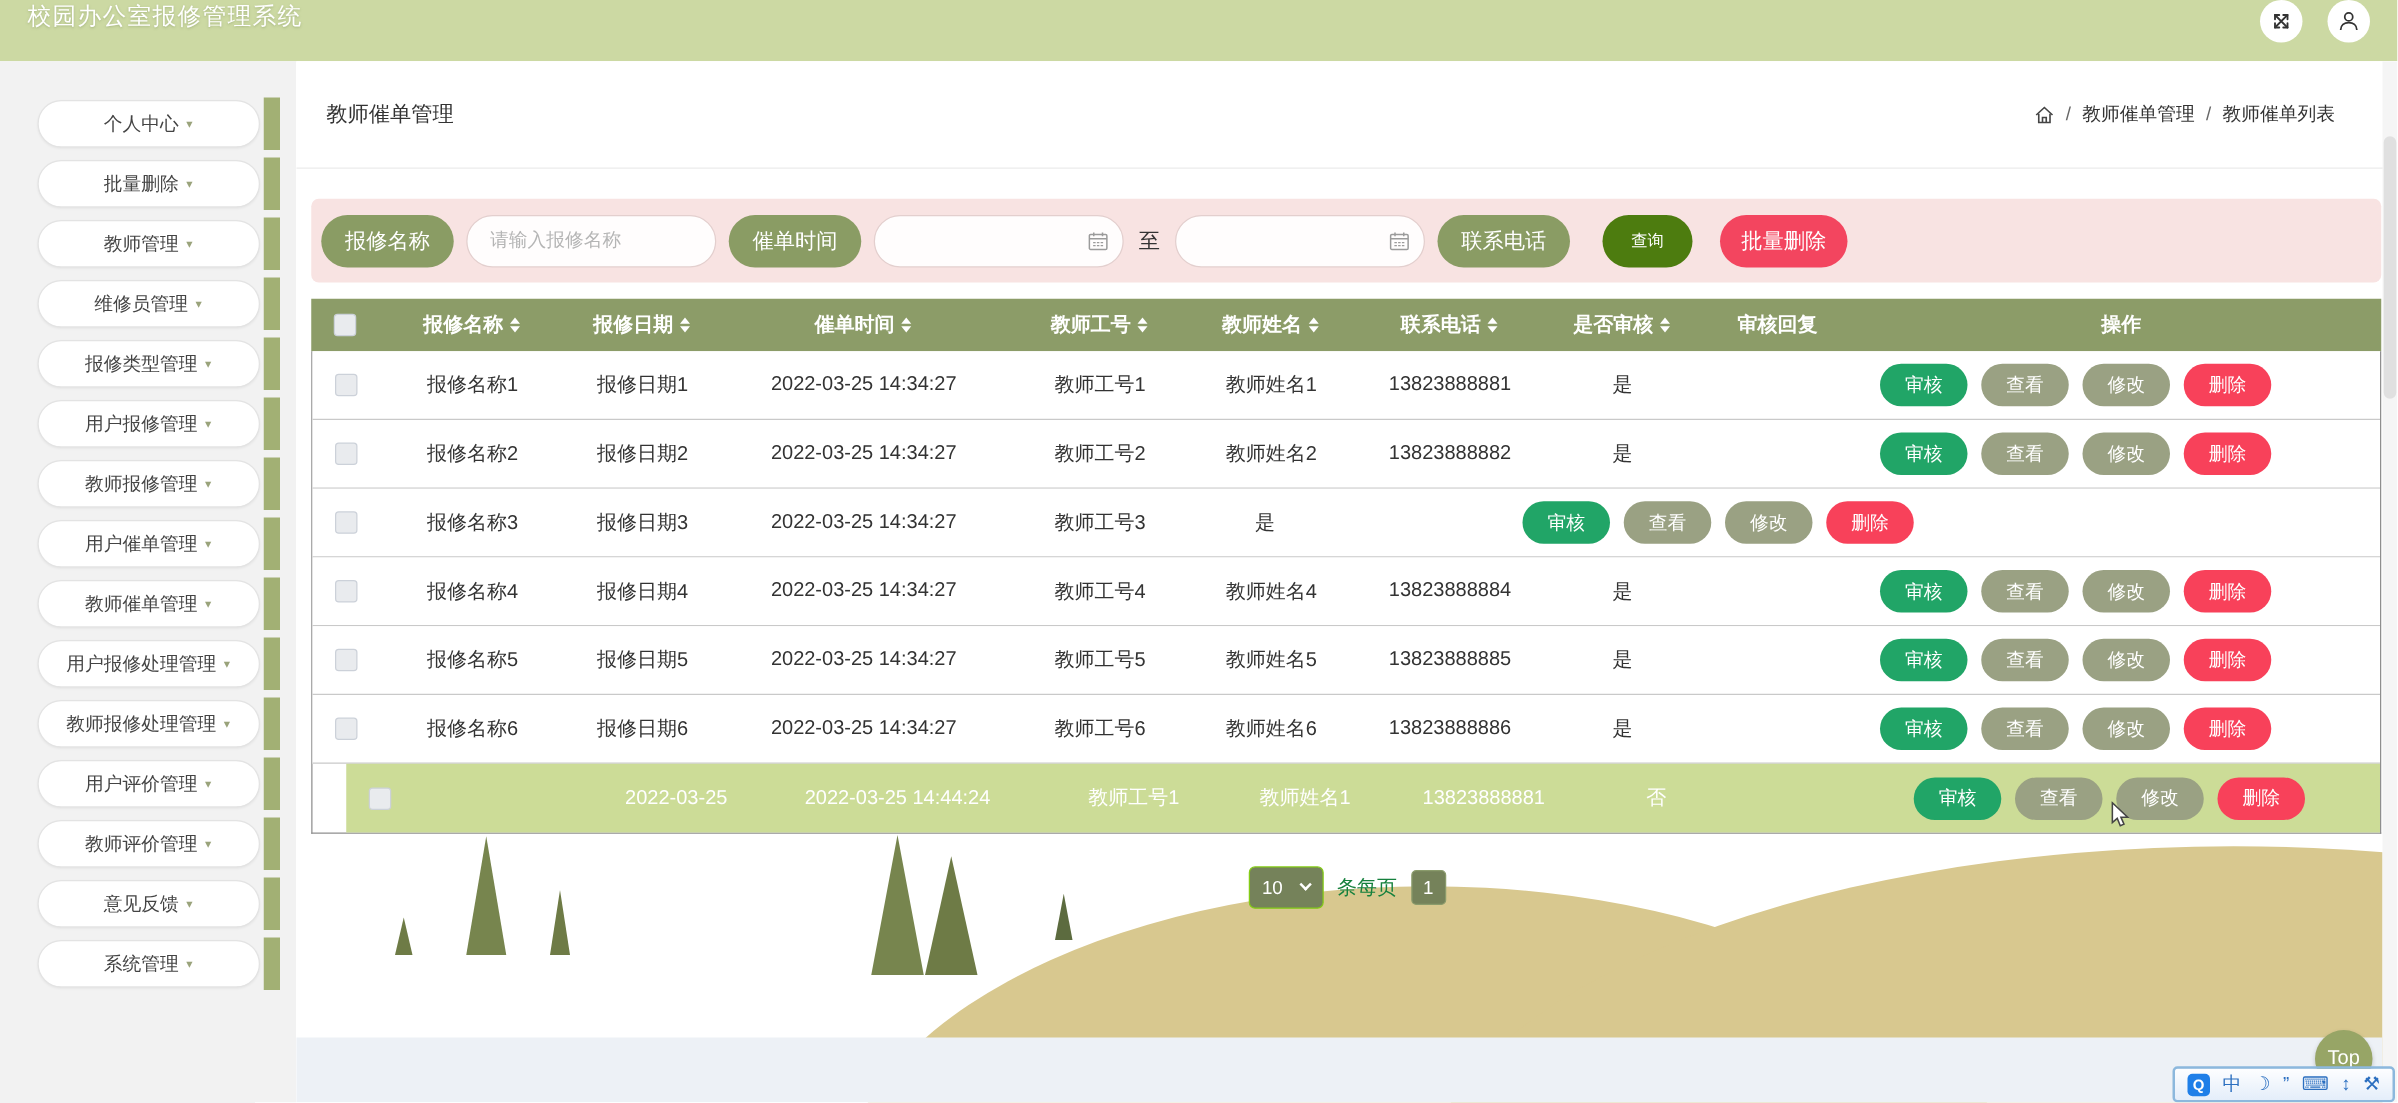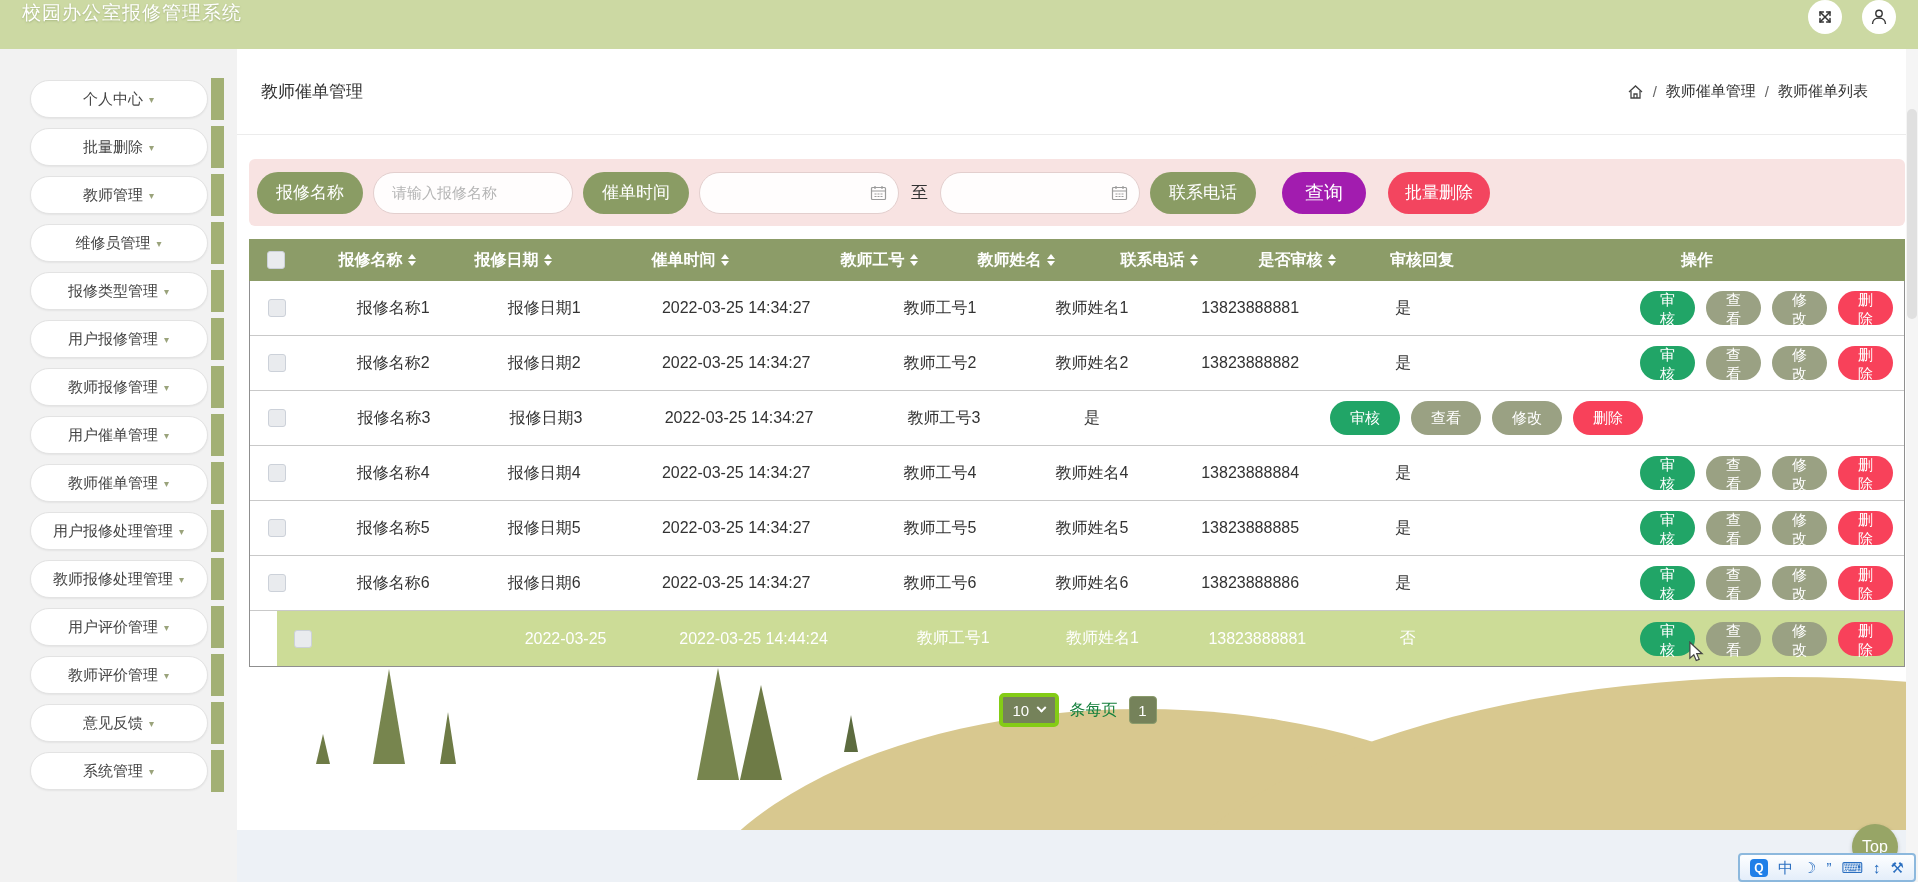--- a/index.html
+++ b/index.html
@@ -54,37 +54,37 @@
   .f-input {
     height:42px; border-radius:21px; border:1px solid #e3cfce; padding:0 18px; font-size:15px;
     color:#333; width:200px; outline:none; background:#fffdfd;
   }
   .f-input::placeholder { color:#b5b5b5; }
   .date-wrap { position:relative; }
   .date-wrap .f-input { width:200px; padding-right:36px; }
   .date-wrap svg { position:absolute; right:12px; top:13px; }
   .to { font-size:17px; color:#333; margin:0 2px; }
   .btn-query {
-    height:42px; padding:0 23px; border:none; border-radius:21px; background:#a21caf;
-    color:#fff; font-size:19px; margin-left:16px; cursor:pointer;
+    height:42px; padding:0 23px; border:none; border-radius:21px; background:#4d7c0f;
+    color:#fff; font-size:13px; margin-left:16px; cursor:pointer;
   }
   .btn-batch {
     height:42px; padding:0 17px; border:none; border-radius:21px; background:#f3455f;
     color:#fff; font-size:17px; margin-left:12px; cursor:pointer;
   }
   
   .table { position:relative; z-index:2; margin:13px 13px 0 12px; }
   .thead {
     display:flex; height:42px; background:#8c9c68; align-items:center; color:#fff;
     font-weight:bold; font-size:16px;
   }
   .tbody { border:1px solid #8f8f8f; border-top:none; }
   .trow {
     display:flex; height:55px; align-items:flex-start; background:#fff;
-    border-bottom:1px solid #c9c9c9; font-size:16px; color:#333;gap:16px;
+    border-bottom:1px solid #c9c9c9; font-size:16px; color:#333;
   }
   .trow:last-child { border-bottom:none; }
   .trow.hl { background:#ccdc97; color:#fff;margin-left:27px; }
   .cell { display:flex; align-items:center; justify-content:center; height:100%; }
   .c0{width:54px} .c1{width:148px} .c2{width:124px} .c3{width:230px} .c4{width:148px}
   .c5{width:126px} .c6{width:160px} .c7{width:116px} .c8{width:134px}
   .c9{flex:1; justify-content:flex-start; padding-left:14px;}
   .thead .c9 { justify-content:center; padding-left:0;text-align:right; }
   .cb { width:18px; height:18px; background:#e9ebee; border:1px solid #ccd1d9; border-radius:3px; cursor:pointer; }
   .sort { display:inline-flex; flex-direction:column; margin-left:5px; }
@@ -93,21 +93,21 @@
   .abtn {
     height:34px; border:none; border-radius:17px; color:#fff; font-size:15px;
     padding:0 20px; margin-right:11px; cursor:pointer;
   }
   .abtn.audit { background:#21a567; }
   .abtn.view, .abtn.edit { background:#9aa183; }
   .abtn.delete { background:#f8415a; }
   
   .pagination { position:relative; z-index:3; margin-top:26px; display:flex; align-items:center; justify-content:center; gap:11px; }
   .psize {
-    width:60px; height:34px; background:#75825a; border:4px solid #84cc16; border-radius:5px; color:#fff;
+    width:60px; height:34px; background:#75825a; border:1px solid #84cc16; border-radius:5px; color:#fff;
     display:flex; align-items:center; justify-content:space-between; padding:0 10px; font-size:15px; cursor:pointer;
   }
   .psize .dn { width:7px; height:7px; border-right:2px solid #fff; border-bottom:2px solid #fff; transform:rotate(45deg) translate(-2px,-2px); }
   .plabel { font-size:16px; color:#15803d; }
   .pnum {
     width:28px; height:28px; background:#75825a; color:#fff; border:1px solid #8a9b6b; border-radius:4px;
     display:flex; align-items:center; justify-content:center; font-size:15px; cursor:pointer;
   }
   
   .scene { position:absolute; left:0; right:12px; top:600px; height:233px; z-index:0; overflow:hidden; }

